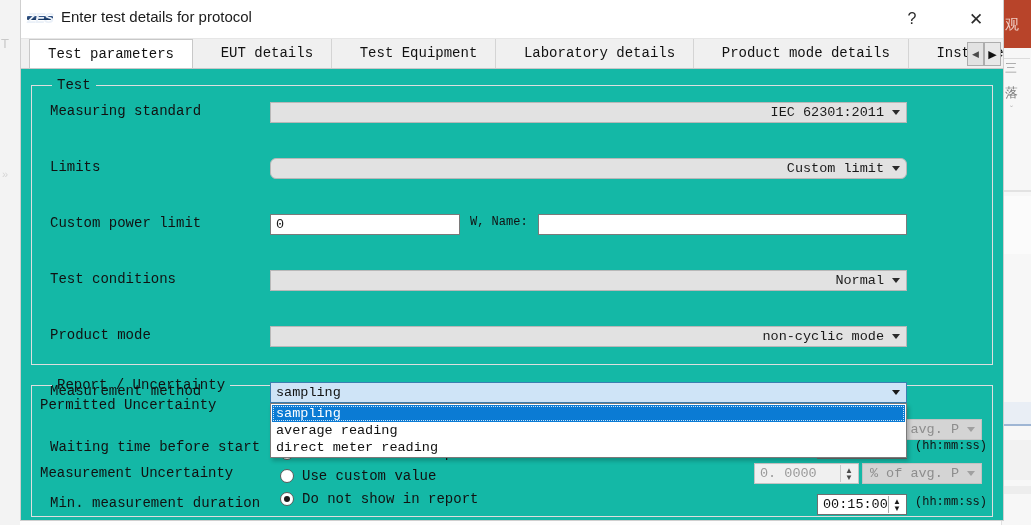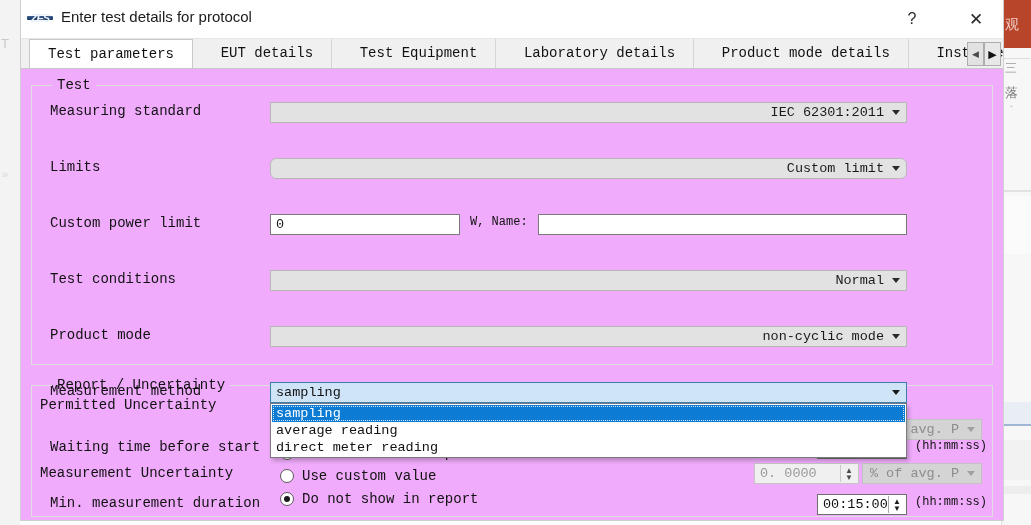--- a/index.html
+++ b/index.html
@@ -87,21 +87,21 @@
     display: flex; align-items: center; justify-content: center;
     font-family: "Liberation Sans", sans-serif;
     font-size: 11px; font-weight: bold; font-style: italic;
     color: #17335e; letter-spacing: -1px;
   }
   .logo .bar {
     position:absolute; left:0; top:5px; width:26px; height:4px;
     background: linear-gradient(180deg,#3a5c8f 0%, #16355f 100%);
     border-radius:1px;
   }
-  .logo .txt { position: relative; z-index:2; color:#eaf0f8; font-size:11px; }
+  .logo .txt { position: relative; z-index:2; color:#eaf0f8; font-size:15px; }
   .title-text {
     position: absolute; left: 40px; top: 8px;
     font-family: "Liberation Sans", sans-serif;
     font-size: 15px; color: #1a1a1a;
   }
   .help-btn, .close-btn {
     position: absolute; top: 0; height: 38px; width: 46px;
     display: flex; align-items: center; justify-content: center;
     font-family: "Liberation Sans", sans-serif;
     font-size: 16px; color: #2b2b2b;
@@ -153,21 +153,21 @@
     display: flex; align-items: center; justify-content: center;
     font-size: 9px; color: #4a4a4a;
     font-family: "Liberation Sans", sans-serif;
   }
   .tab-scroll .sbtn.right { background:#e8e8e8; color:#111; font-size:11px; }
 
   
   .content {
     position: relative;
     height: 451px;
-    background: #f0abfc;
+    background: #14b8a6;
     padding: 8px 10px 0 10px;
     box-sizing: border-box;
   }
 
   fieldset.group {
     position: relative;
     border: 1px solid #dedede;
     margin: 0 0 12px 0;
     padding: 6px 10px 10px 10px;
     box-sizing: border-box;

